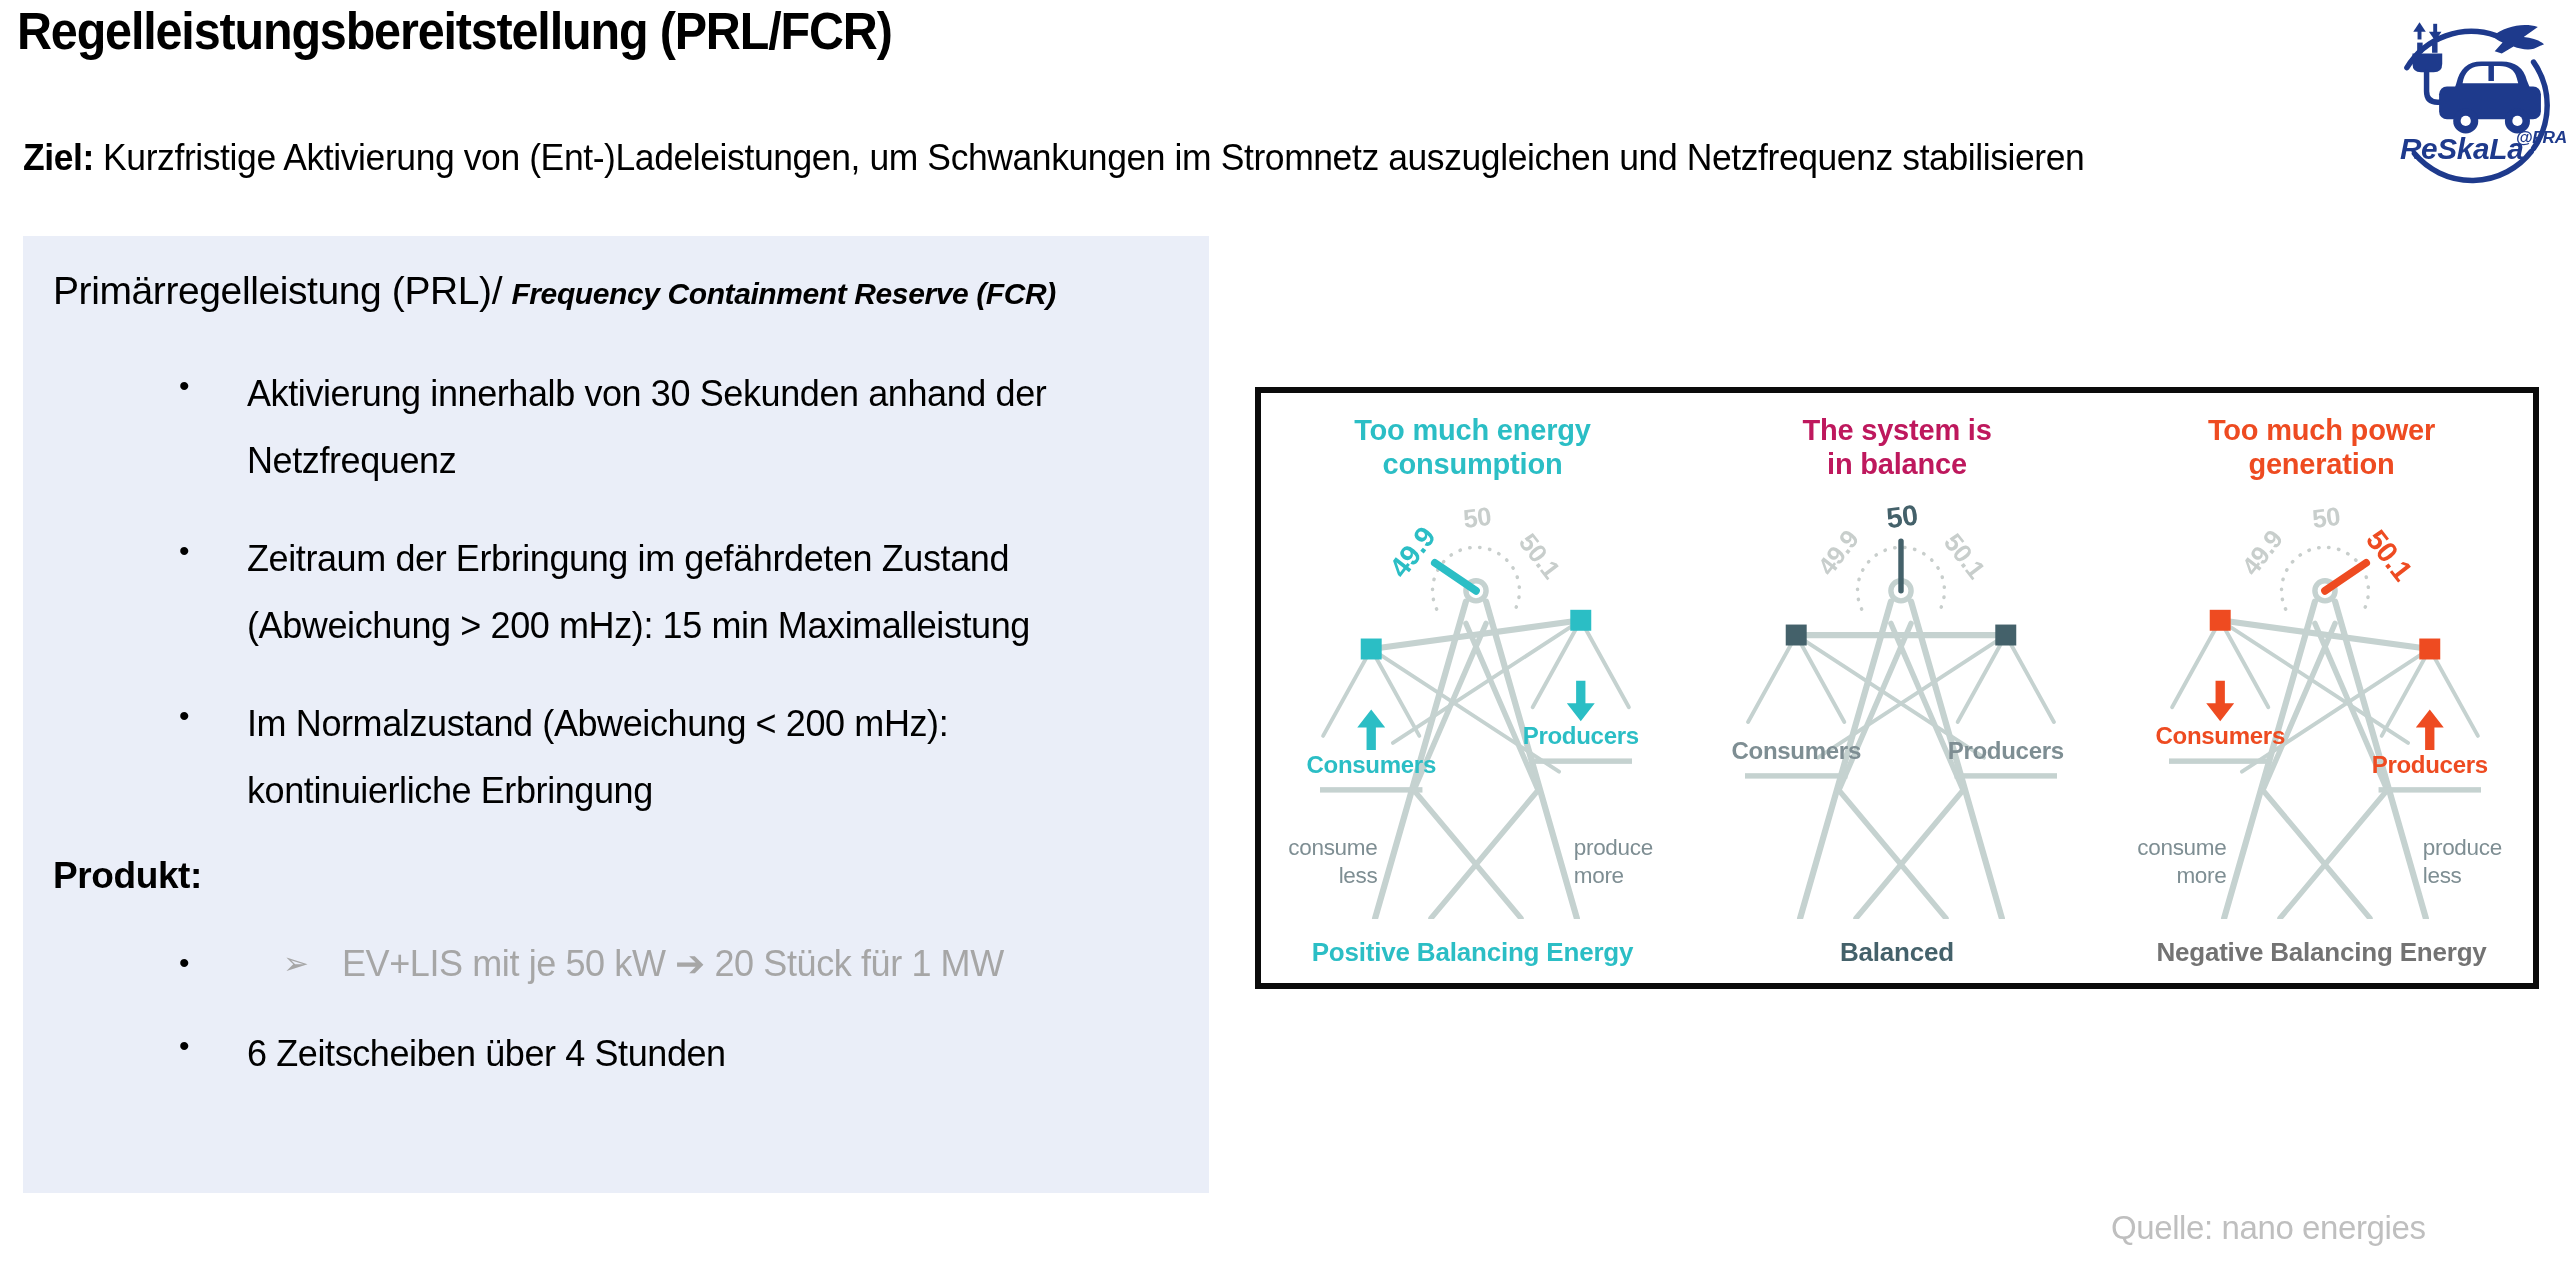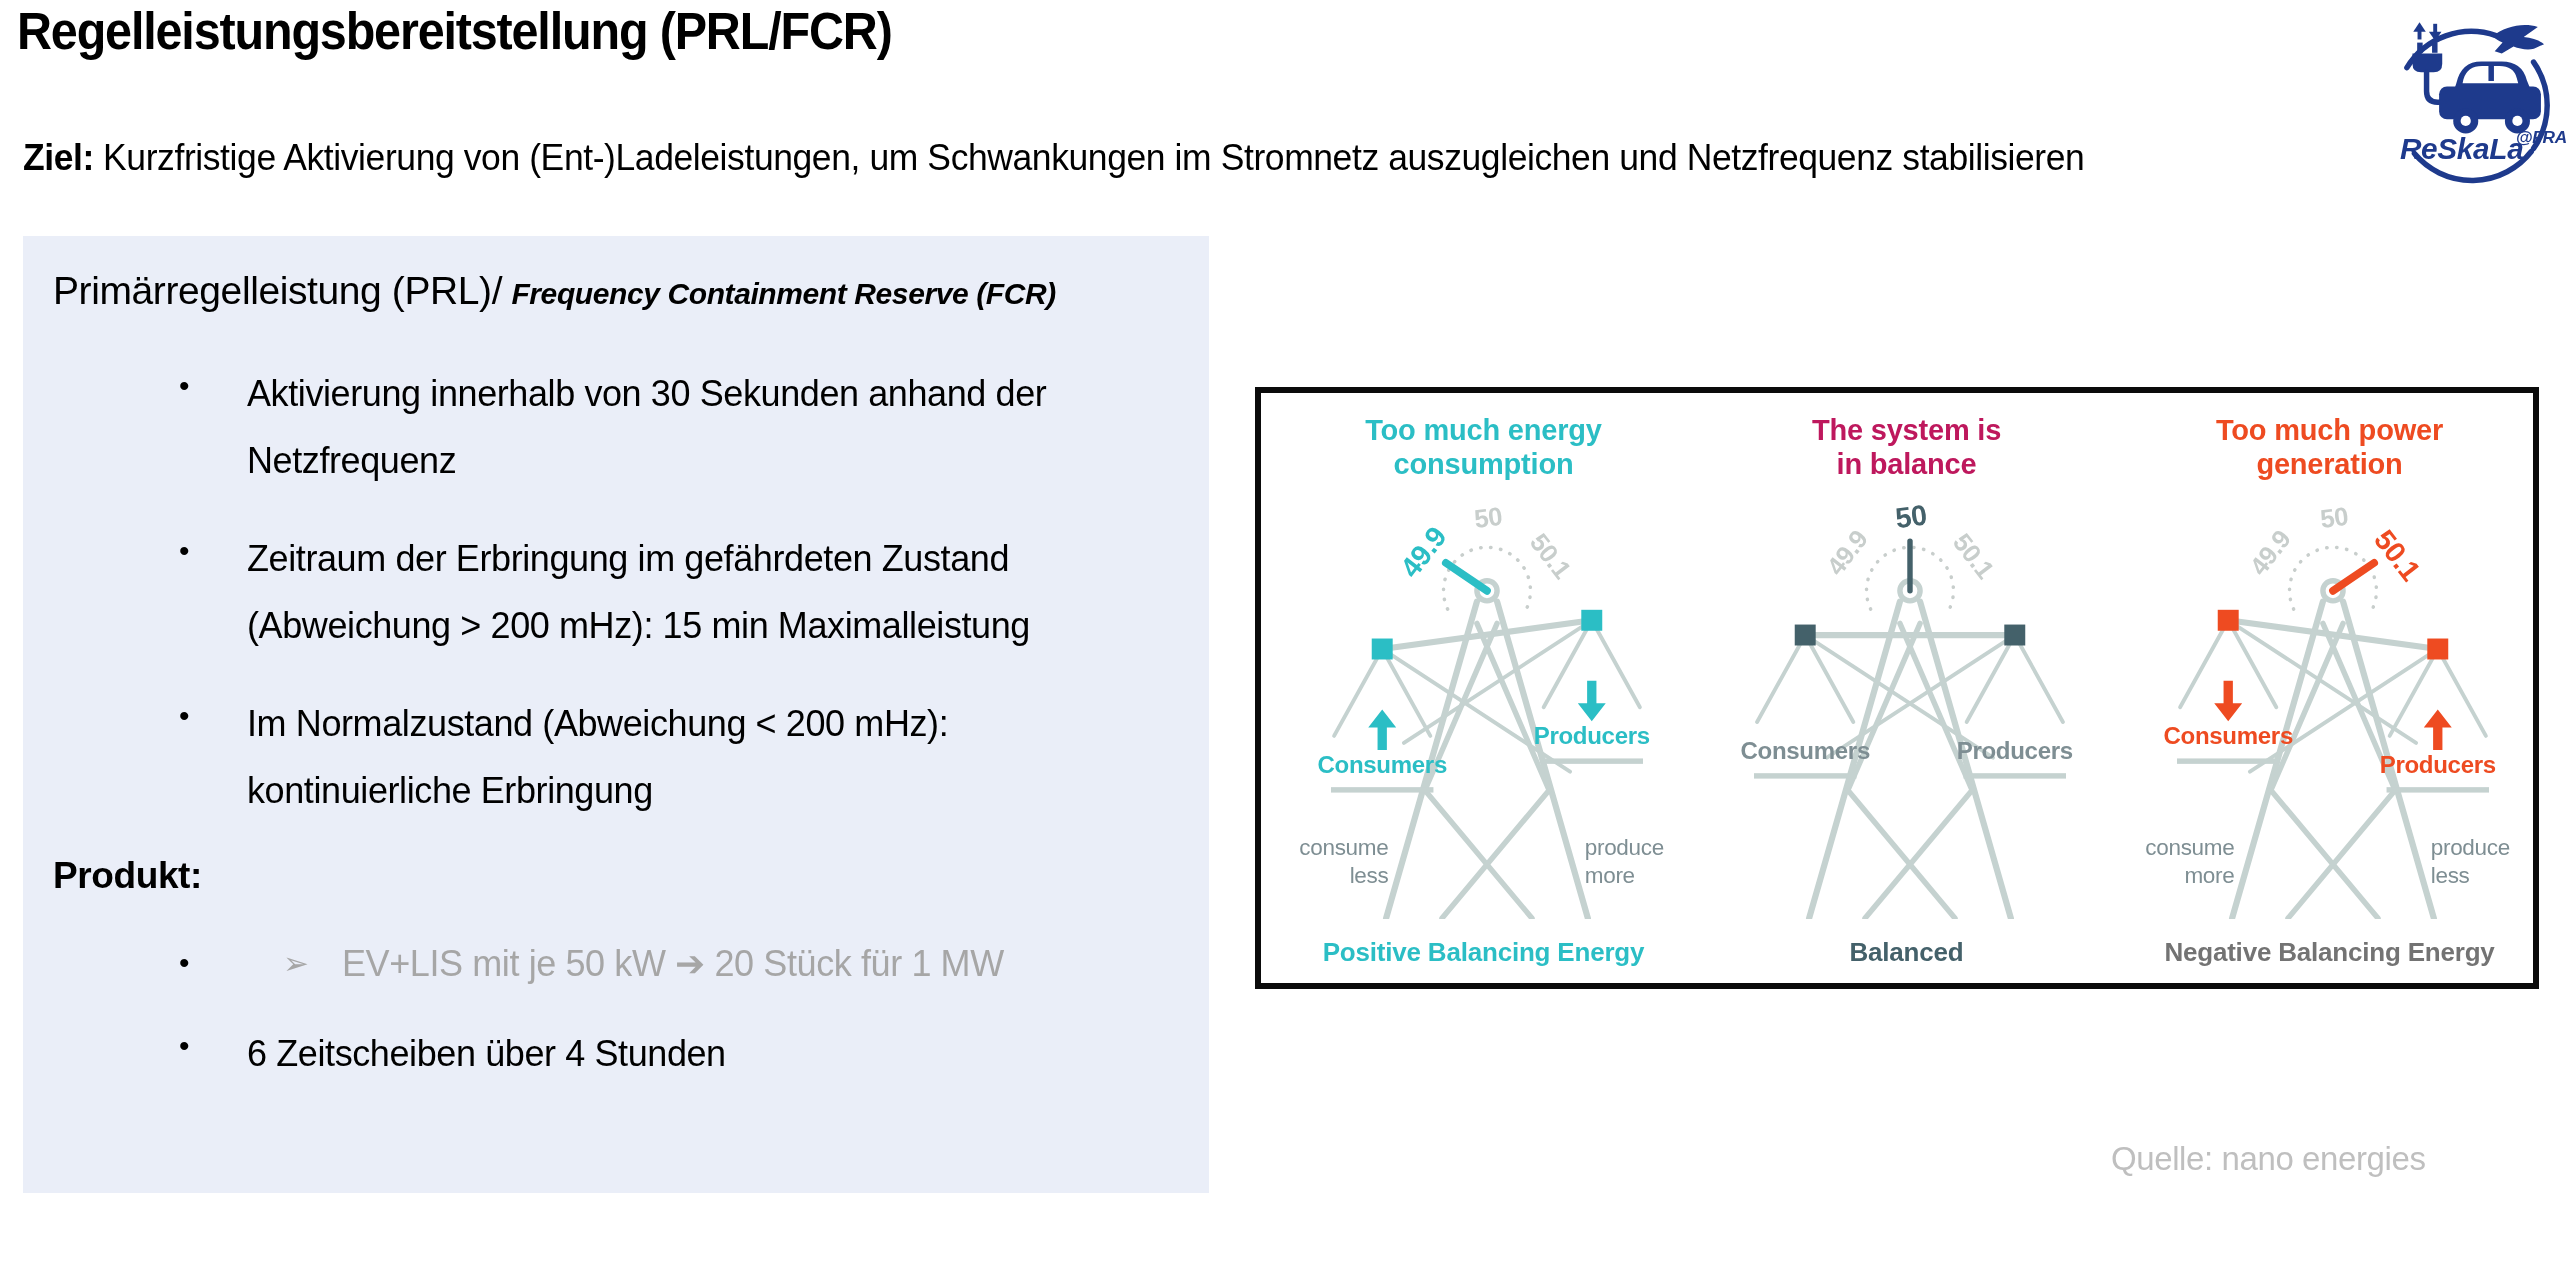--- a/index.html
+++ b/index.html
@@ -38,33 +38,33 @@
   .dot{width:68px;flex:none;font-size:30px;line-height:51px;}
   .btextwrap{display:block;}
   .btext{display:block;font-size:36px;line-height:67px;white-space:pre-line;}
   .subrow{display:flex;margin-top:1.6px;color:#A6A6A6;}
   .submark{flex:none;margin-left:36px;width:59px;font-size:31px;line-height:50px;}
   .subtext{font-size:36px;line-height:50px;}
 
   .figure{
     position:absolute;left:1255px;top:387px;width:1284px;height:602px;
     border:6.2px solid #0b0b0b;box-sizing:border-box;background:#fff;
-    display:flex;justify-content:space-between;padding-left:11px;
+    display:flex;justify-content:space-between;
   }
   .fig-col{width:423px;display:flex;flex-direction:column;align-items:center;}
   .fig-head{
     margin-top:20px;height:70px;text-align:center;
     font-size:29px;font-weight:700;line-height:34px;letter-spacing:-0.2px;
   }
   .tower{width:423px;height:436px;flex:none;display:block;}
   .tower text{font-family:"Liberation Sans",sans-serif;}
   .fig-foot{font-size:26px;font-weight:700;margin-top:18px;text-align:center;letter-spacing:-0.2px;}
 
   .source-note{
-    position:absolute;left:2111px;top:1140px;
+    position:absolute;left:2111px;top:1209px;
     font-size:33px;color:#BFBFBF;
   }
 </style>
 </head>
 <body>
 
 <div class="slide">
 
   <h1 class="slide-title">Regelleistungsbereitstellung (PRL/FCR)</h1>
 

